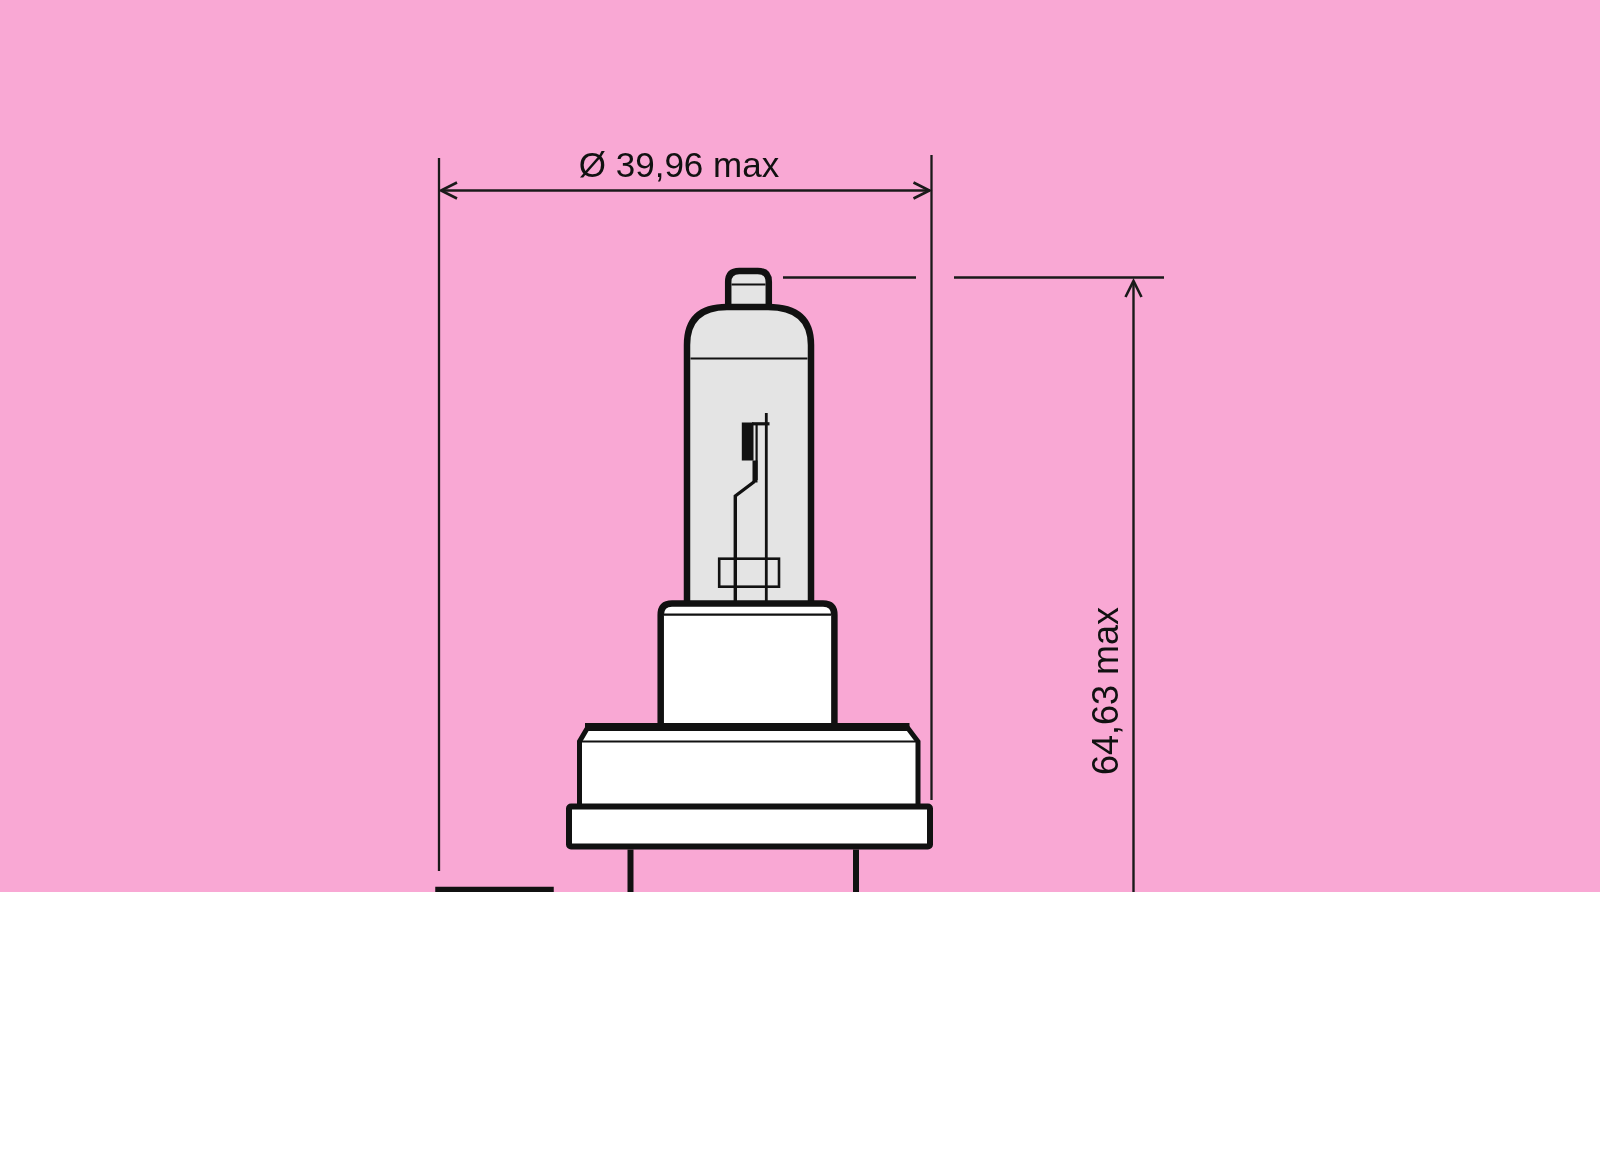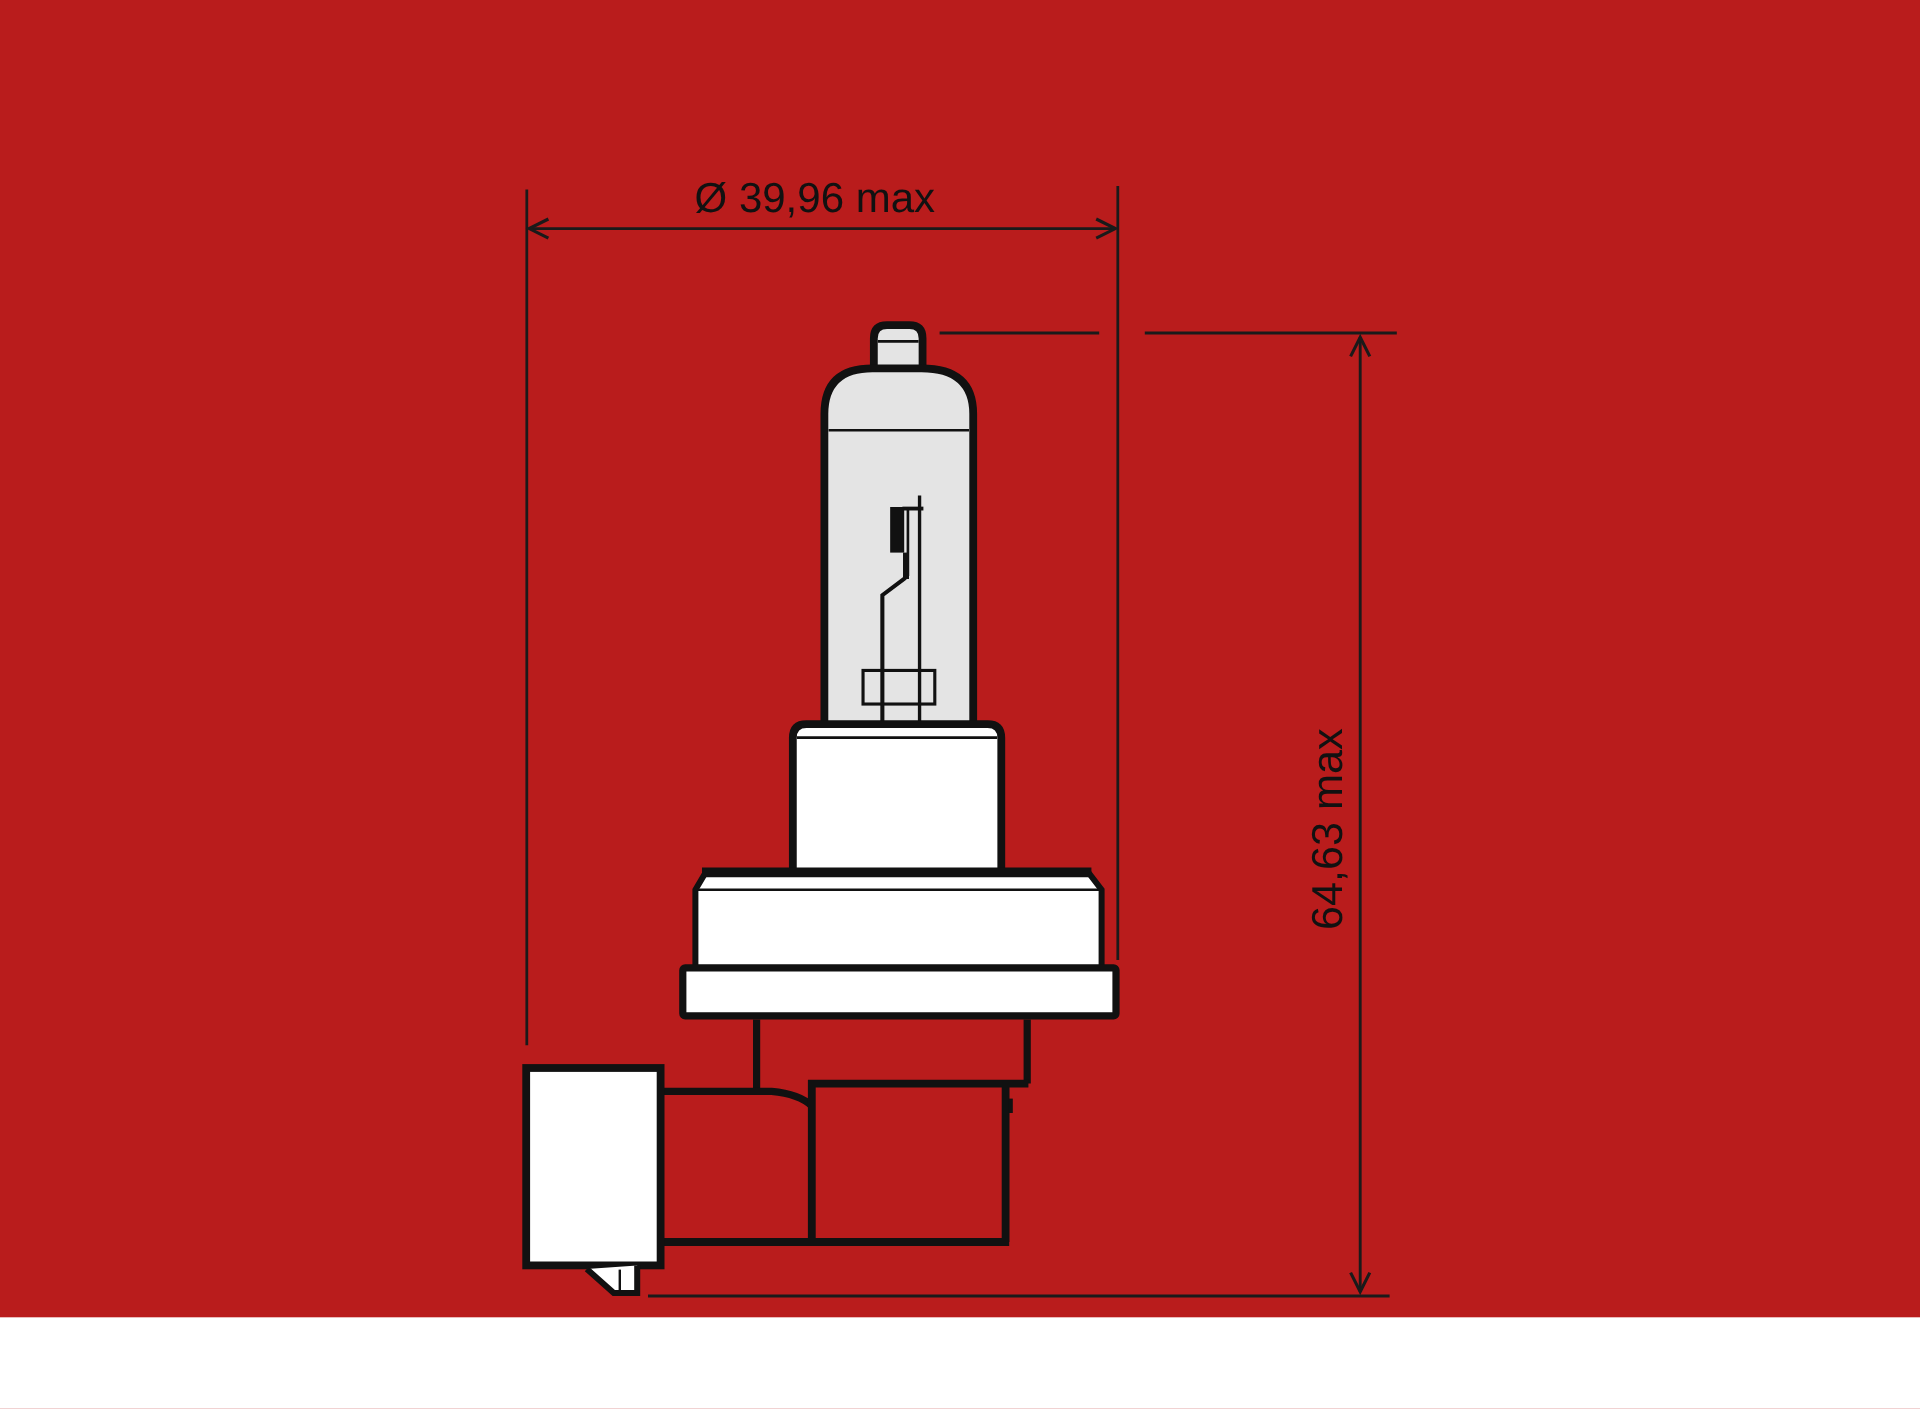--- a/index.html
+++ b/index.html
@@ -1,16 +1,16 @@
 <!DOCTYPE html>
 <html><head>
 <meta charset="utf-8">
 <style>
   html,body{margin:0;padding:0;background:#ffffff;}
-  .page{width:1600px;height:1098px;position:relative;background:#b91c1c;overflow:hidden;}
+  .page{width:1600px;height:892px;position:relative;background:#f9a8d4;overflow:hidden;}
   svg{display:block;}
   text{font-family:"Liberation Sans",sans-serif;fill:#111111;}
 </style>
 </head>
 <body>
 
 <div class="page">
 <svg width="1600" height="1174" viewBox="0 0 1600 1174" xmlns="http://www.w3.org/2000/svg">
 
   <path d="M 687,604 L 687,345 Q 687,307 727,307 L 768,307 Q 811,307 811,345 L 811,604 Z" fill="#e4e4e4" stroke="none"></path>

